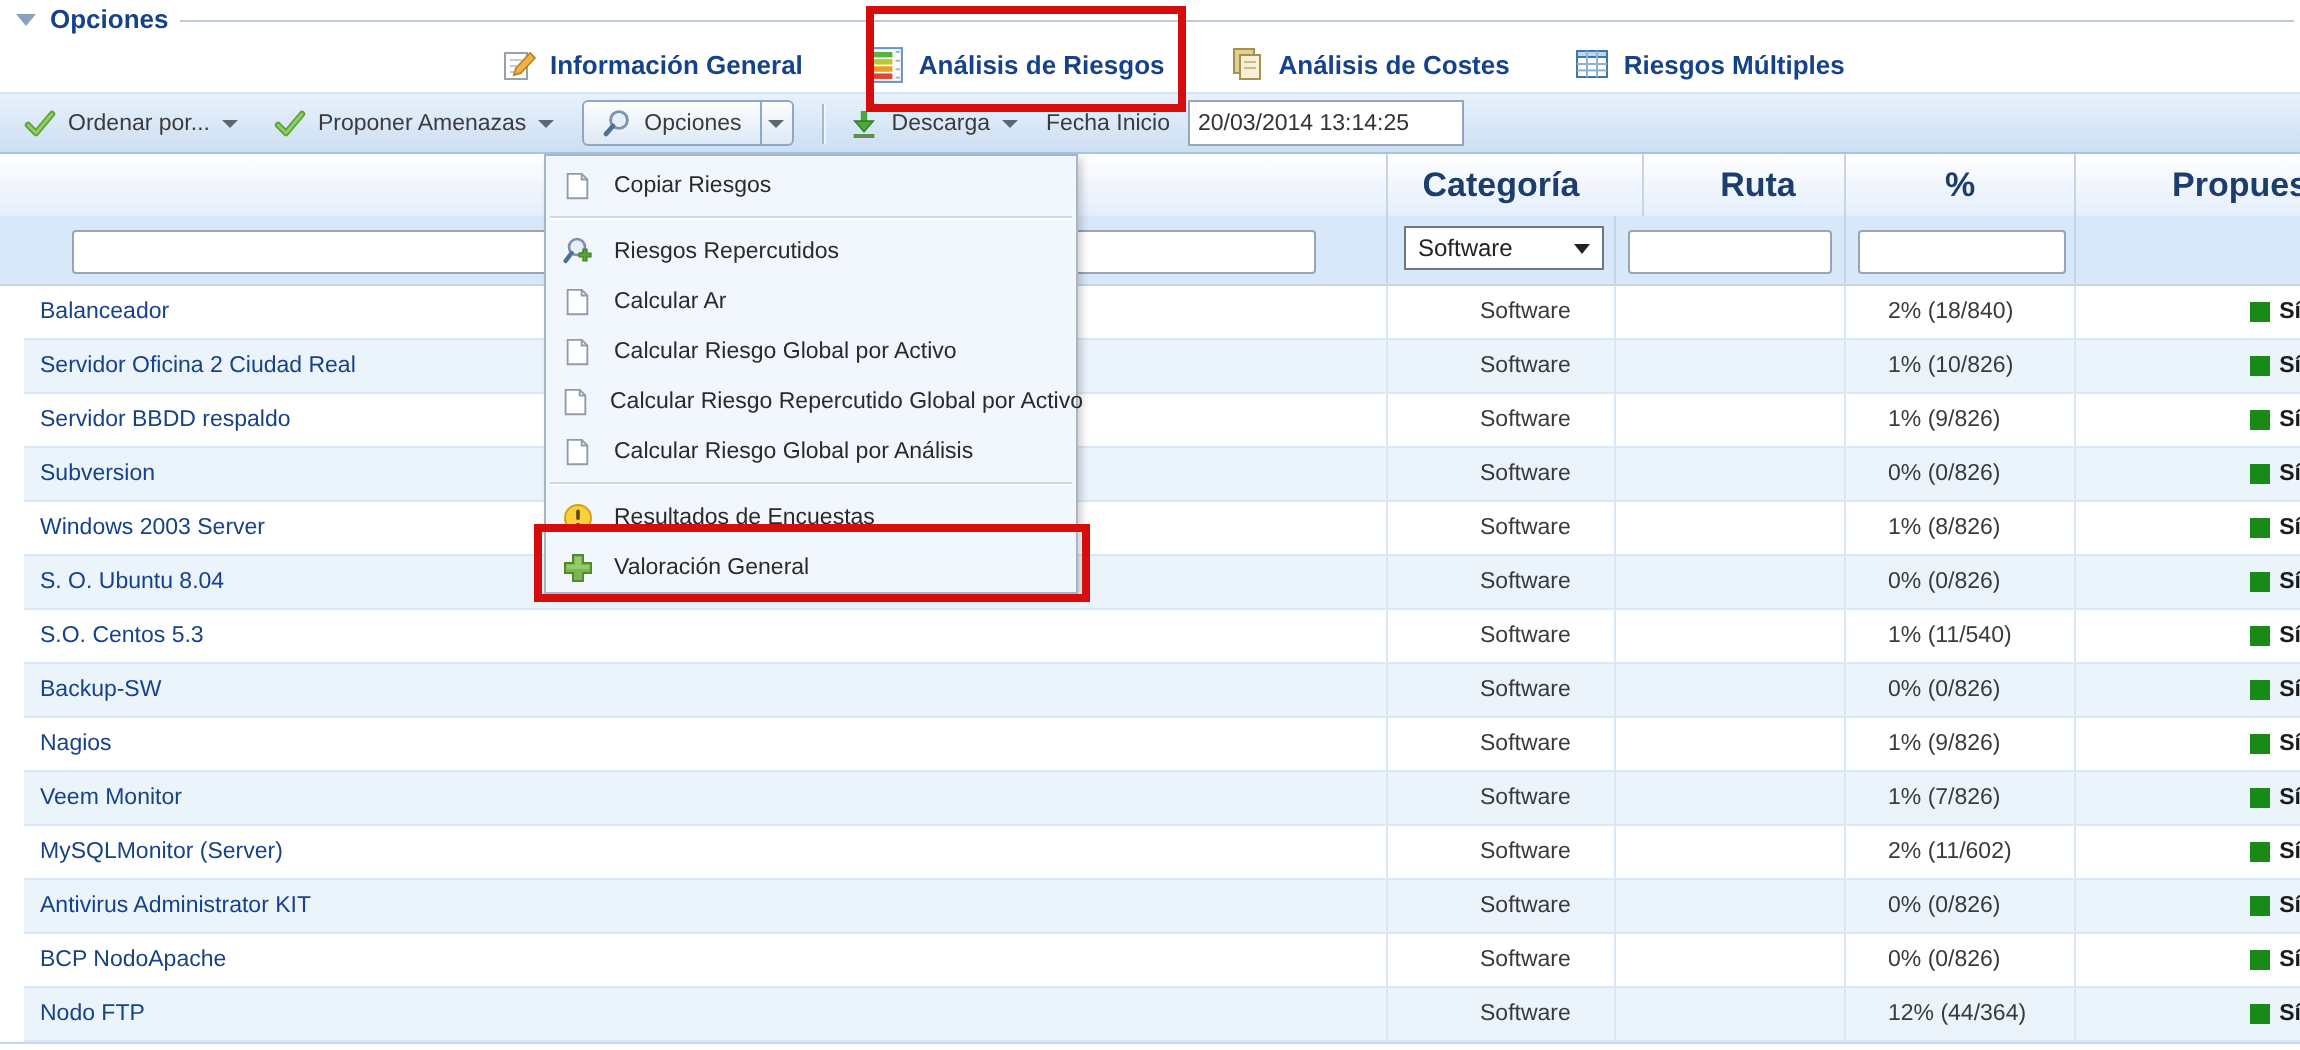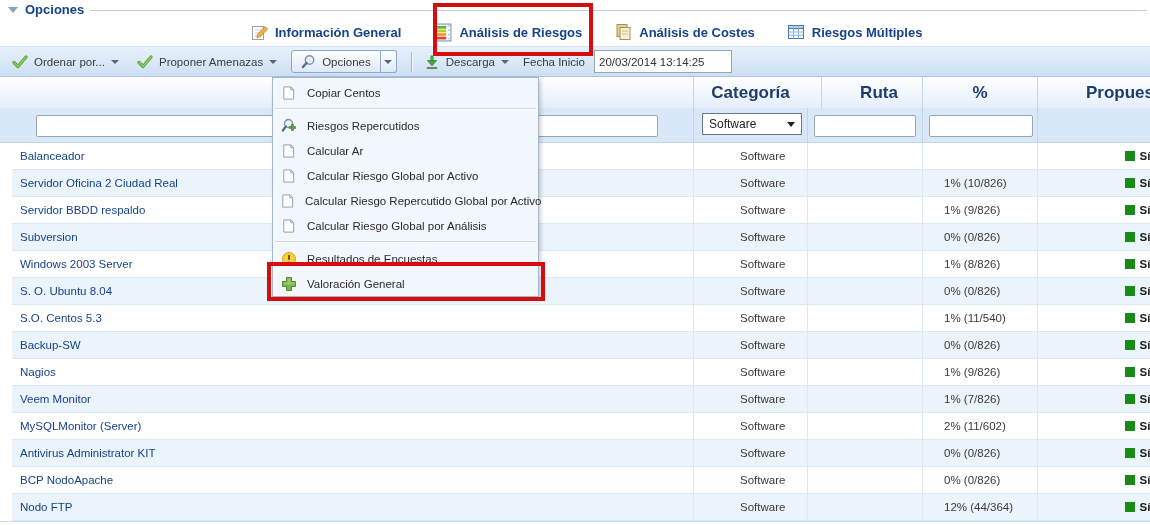--- a/index.html
+++ b/index.html
@@ -223,20 +223,21 @@
     </div>
     <input class="finput f-ruta" type="text" value="" style="">
     <input class="finput f-pct" type="text" value="" style="">
   </div>
 
   <div class="rows">
 
       <div class="row">
         <div class="cell c-name">Balanceador</div>
         <div class="cell c-cat">Software</div>
+        <div class="cell c-pct">2% (18/840)</div>
         <div class="cell c-prop">
           <span class="gsq"></span>
           <span class="prop-txt">Sí</span>
         </div>
       </div>
 
       <div class="row">
         <div class="cell c-name">Servidor Oficina 2 Ciudad Real</div>
         <div class="cell c-cat">Software</div>
         <div class="cell c-pct">1% (10/826)</div>
@@ -374,21 +375,21 @@
   <div class="bline"></div>
 
   <div class="menu">
     <div class="mitem">
       <span class="micon">
           <svg width="15" height="16" viewBox="0 0 16 16">
         <path d="M3 1.5 h7.5 l3 3 v10 h-10.5 z" fill="#fff" stroke="#8e9cad"></path>
         <path d="M10.5 1.5 v3 h3" fill="none" stroke="#8e9cad"></path>
           </svg>
         </span>
-      <span class="mlabel">Copiar Centos</span>
+      <span class="mlabel">Copiar Riesgos</span>
     </div>
     <div class="msep"></div>
     <div class="mitem">
       <span class="micon">
           <svg width="16" height="16" viewBox="0 0 16 16">
         <circle cx="7.5" cy="5.5" r="4" fill="#e8eef5" stroke="#7a93ad" stroke-width="1.3"></circle>
         <line x1="4.8" y1="8.5" x2="1.8" y2="12.5" stroke="#4e6f96" stroke-width="2.2" stroke-linecap="round"></line>
         <path d="M11 11 h2 v-2 h2 v2 h2 v2 h-2 v2 h-2 v-2 h-2 z" transform="translate(-2.5,-2.5)" fill="#59a33b" stroke="#3c7a22" stroke-width="0.6"></path>
           </svg>
         </span>

